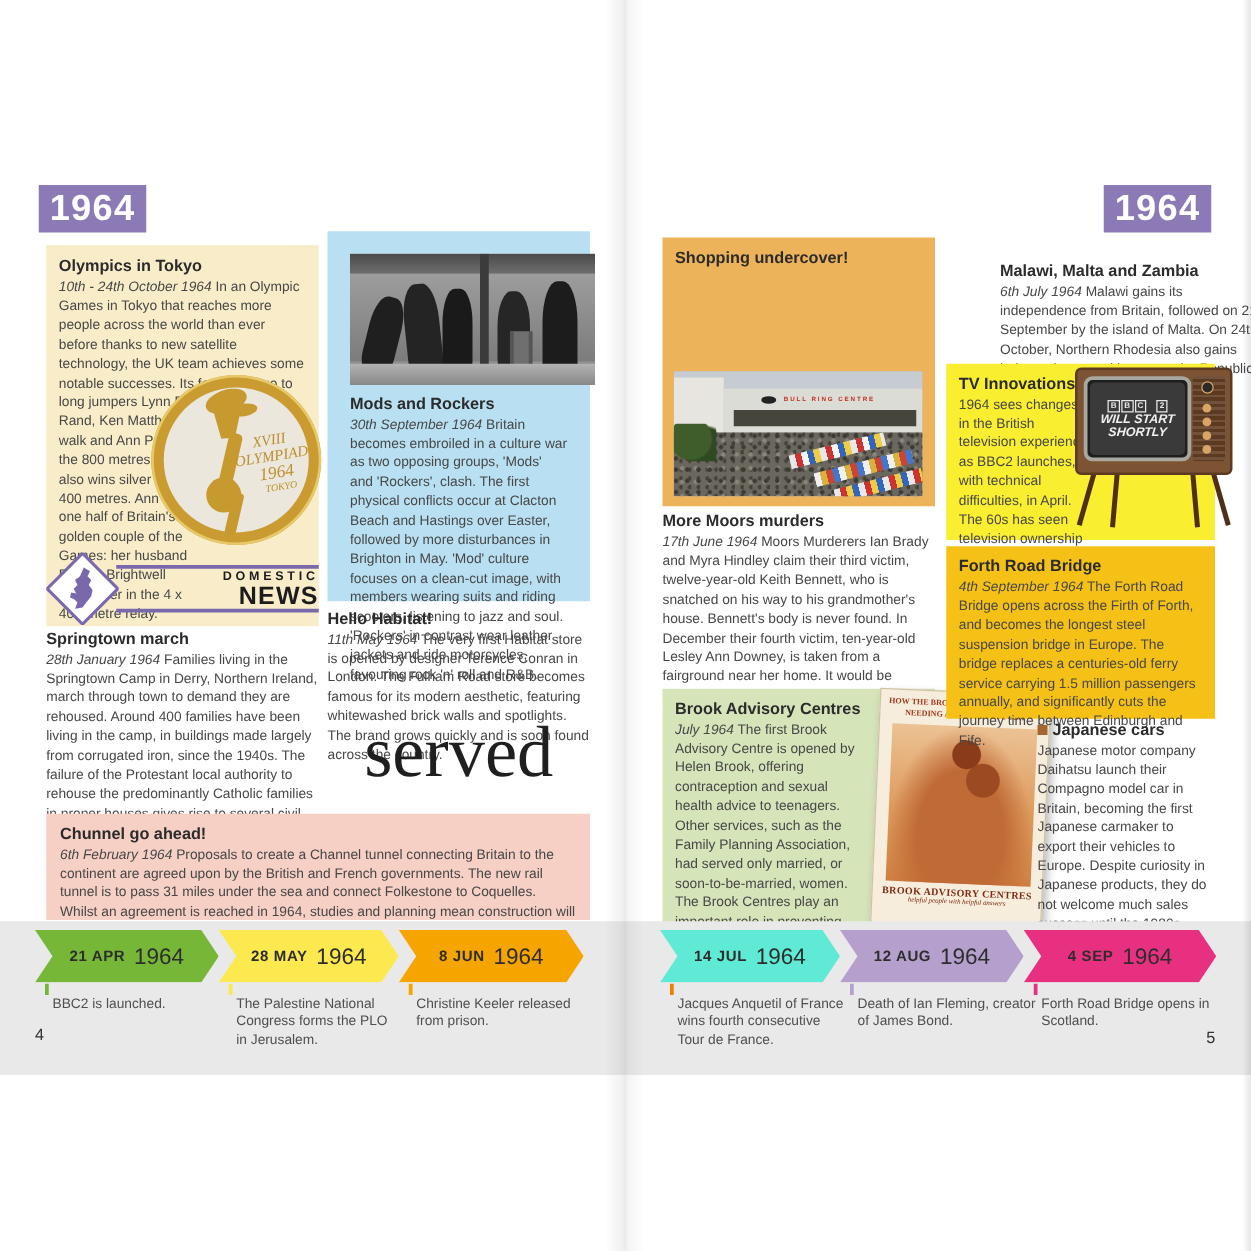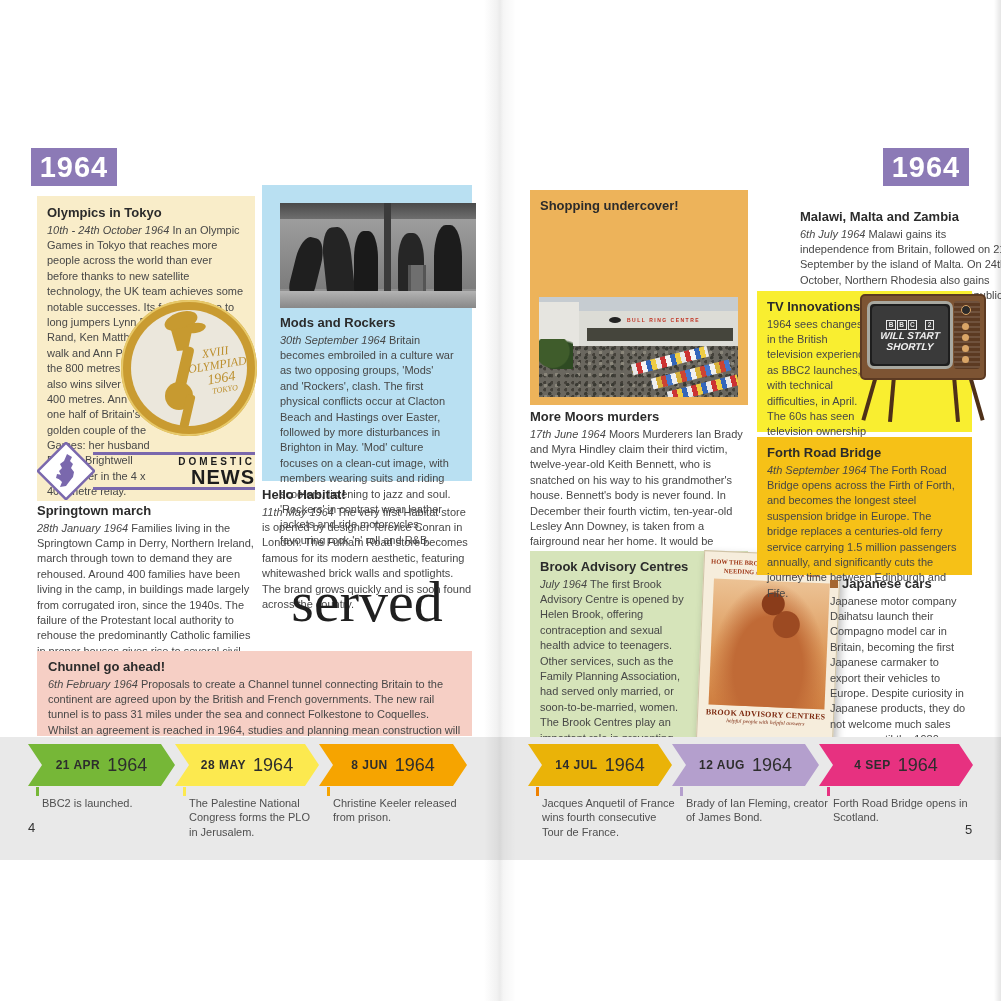--- a/index.html
+++ b/index.html
@@ -278,21 +278,21 @@
       <span class="tl-year">1964</span>
     </div>
     <div class="tl-event" style="left: 175px; width: 144px; background: rgb(252, 233, 79);">
       <span class="tl-day">28 MAY</span>
       <span class="tl-year">1964</span>
     </div>
     <div class="tl-event" style="left: 319px; width: 148px; background: rgb(246, 164, 0);">
       <span class="tl-day">8 JUN</span>
       <span class="tl-year">1964</span>
     </div>
-    <div class="tl-event" style="left: 528px; width: 144px; background: #eab308;">
+    <div class="tl-event" style="left: 528px; width: 144px; background: #5eead4;">
       <span class="tl-day">14 JUL</span>
       <span class="tl-year">1964</span>
     </div>
     <div class="tl-event" style="left: 672px; width: 147px; background: rgb(180, 159, 205);">
       <span class="tl-day">12 AUG</span>
       <span class="tl-year">1964</span>
     </div>
     <div class="tl-event" style="left: 819px; width: 154px; background: rgb(231, 49, 128);">
       <span class="tl-day">4 SEP</span>
       <span class="tl-year">1964</span>
@@ -302,21 +302,21 @@
     <div class="tl-tick" style="left: 183px; background: rgb(252, 233, 79);"></div>
     <div class="tl-tick" style="left: 327px; background: rgb(246, 164, 0);"></div>
     <div class="tl-tick" style="left: 536px; background: rgb(239, 129, 0);"></div>
     <div class="tl-tick" style="left: 680px; background: rgb(180, 159, 205);"></div>
     <div class="tl-tick" style="left: 827px; background: rgb(231, 49, 128);"></div>
 
     <div class="tl-caption" style="left:42px; width:135px;">BBC2 is launched.</div>
     <div class="tl-caption" style="left:189px; width:125px;">The Palestine National Congress forms the PLO in Jerusalem.</div>
     <div class="tl-caption" style="left:333px; width:135px;">Christine Keeler released from prison.</div>
     <div class="tl-caption" style="left:542px; width:135px;">Jacques Anquetil of France wins fourth consecutive Tour de France.</div>
-    <div class="tl-caption" style="left:686px; width:152px;">Brady of Ian Fleming, creator of James Bond.</div>
+    <div class="tl-caption" style="left:686px; width:152px;">Death of Ian Fleming, creator of James Bond.</div>
     <div class="tl-caption" style="left:833px; width:135px;">Forth Road Bridge opens in Scotland.</div>
 
     <div class="pagenum" style="left:28px; top:83px;">4</div>
     <div class="pagenum" style="left:965px; top:85px;">5</div>
   </div>
 
   <div class="spine"></div>
   <div class="right-edge"></div>
 </div>
 

